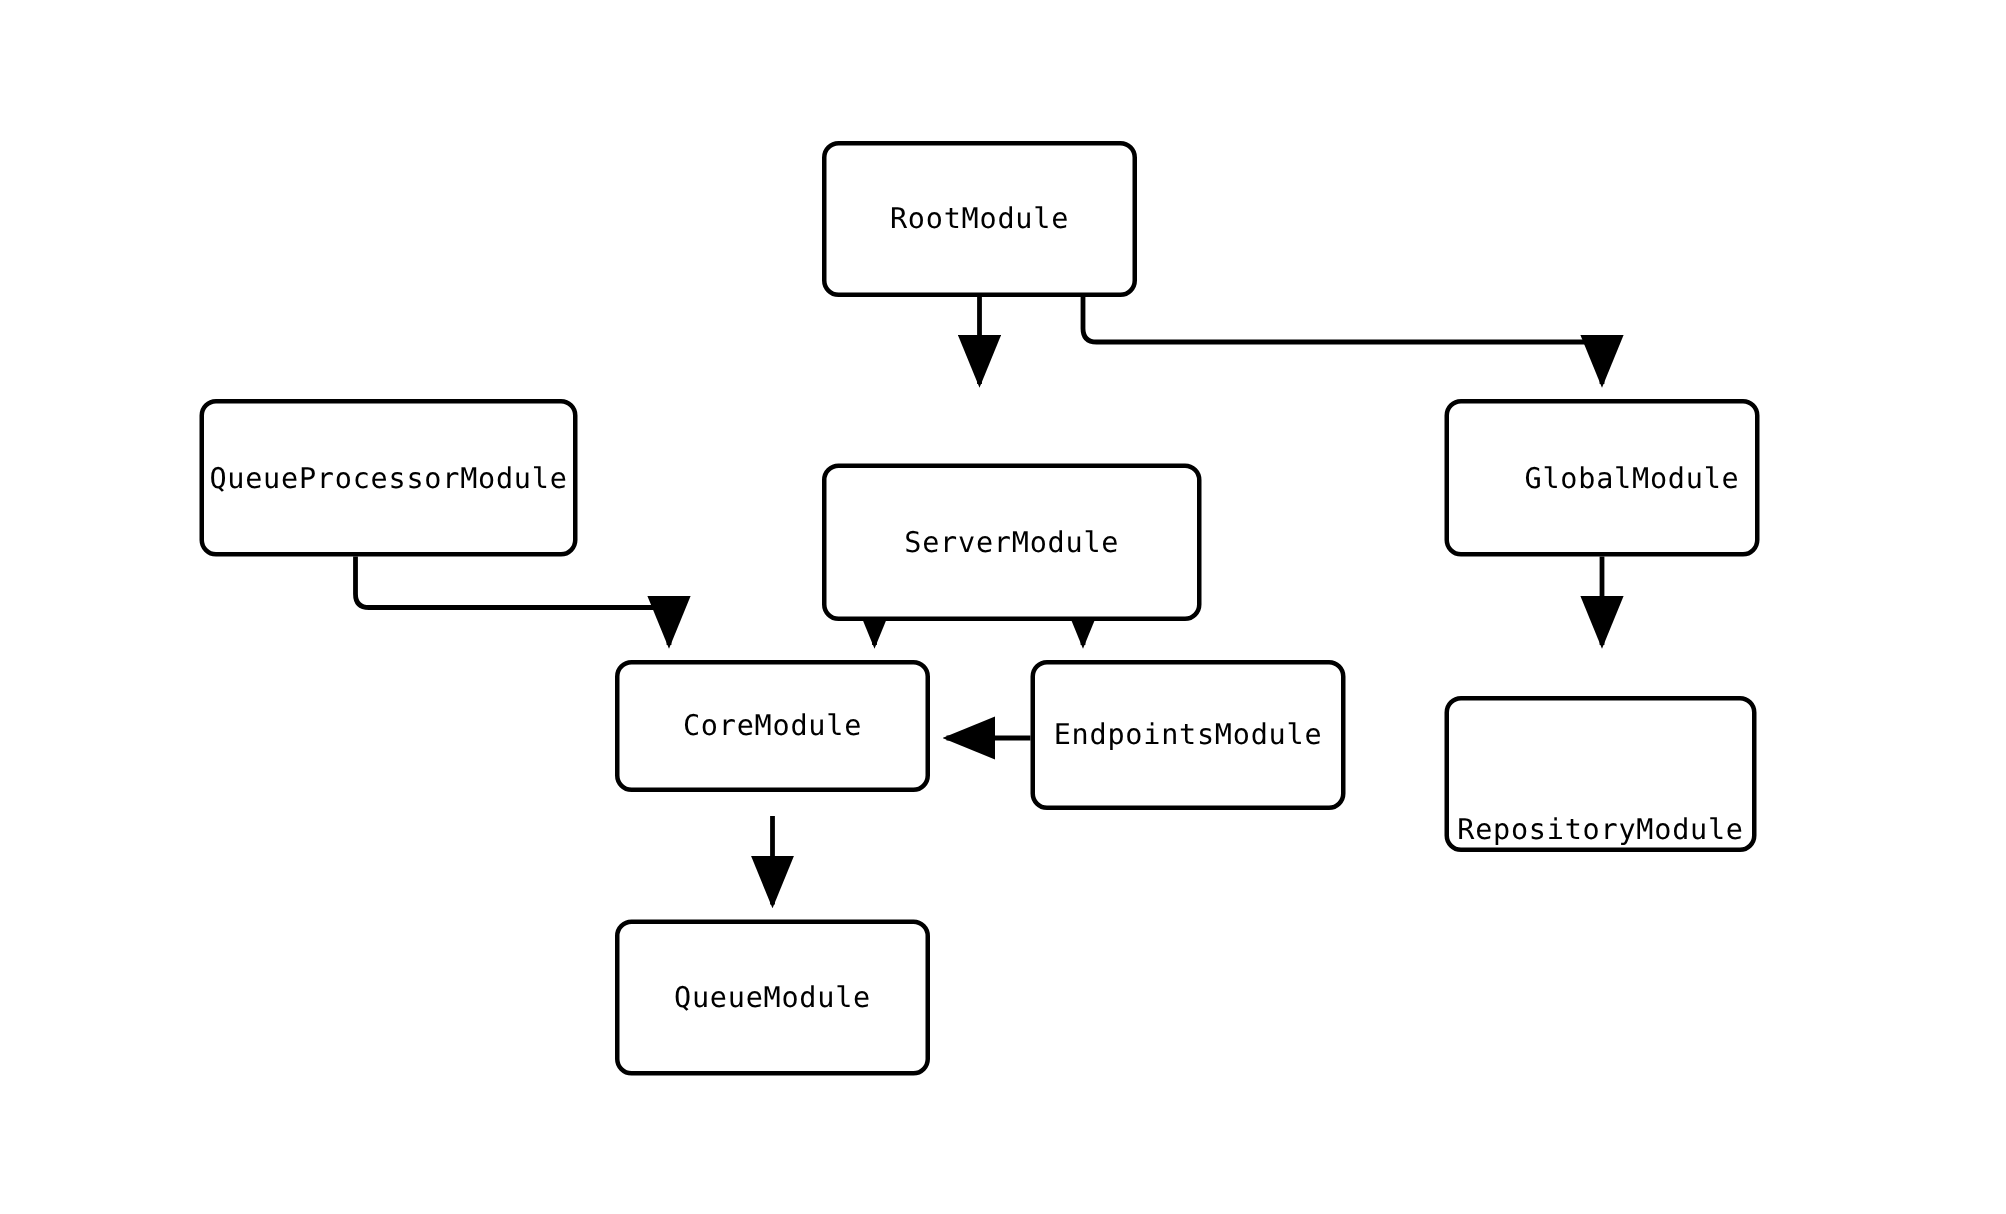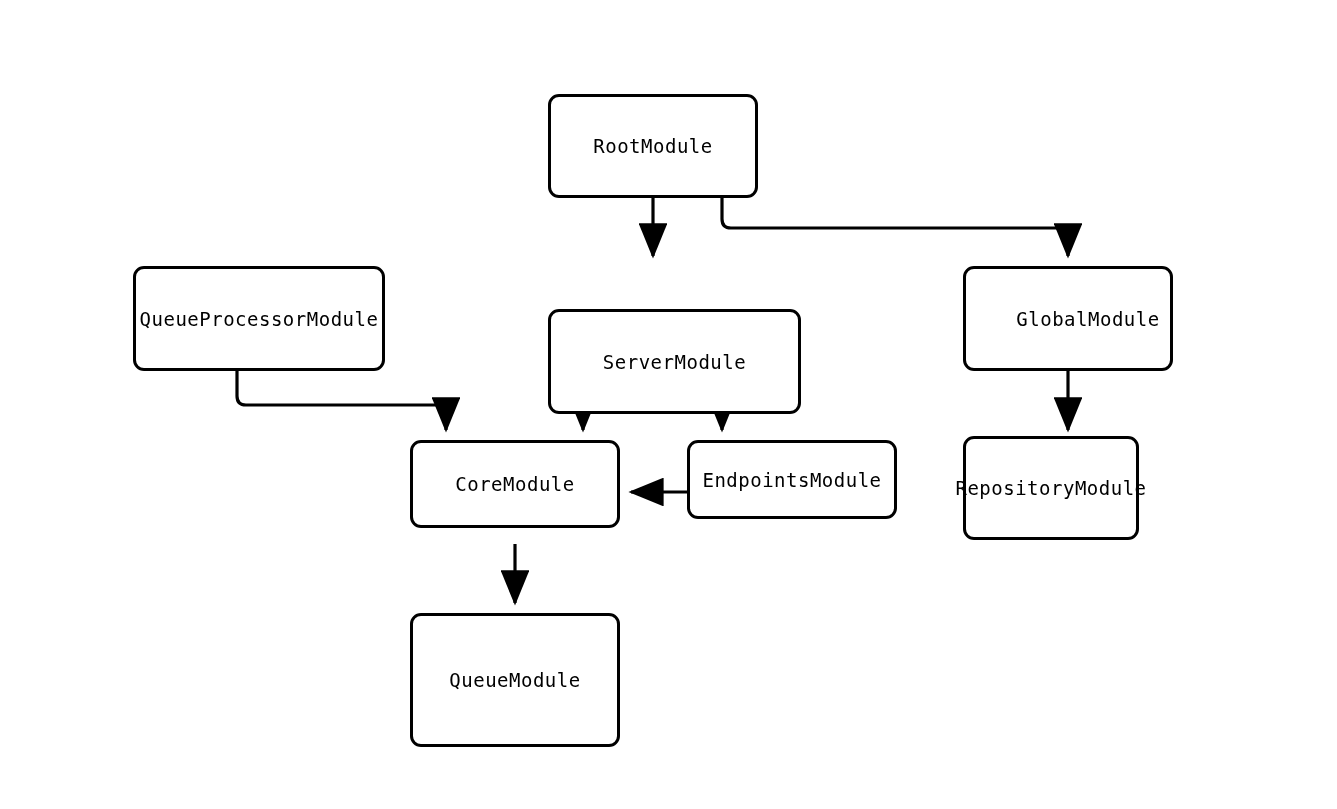--- a/index.html
+++ b/index.html
@@ -101,28 +101,28 @@
   <div class="node" style="left:963px; top:266px; width:210px; height:105px;padding-left:40px;">
     <span class="node-line">Global</span>
     <span class="node-line">Module</span>
   </div>
 
   <div class="node" style="left:410px; top:440px; width:210px; height:88px;">
     <span class="node-line">Core</span>
     <span class="node-line">Module</span>
   </div>
 
-  <div class="node" style="left:687px; top:440px; width:210px; height:79px;text-align:center;">
+  <div class="node" style="left:687px; top:440px; width:210px; height:100px;text-align:center;">
     <span class="node-line">Endpoints</span>
     <span class="node-line">Module</span>
   </div>
 
-  <div class="node" style="left:963px; top:436px; width:176px; height:104px;">
+  <div class="node" style="left:963px; top:464px; width:208px; height:104px;align-items:flex-end;">
     <span class="node-line">Repository</span>
     <span class="node-line">Module</span>
   </div>
 
-  <div class="node" style="left:410px; top:613px; width:210px; height:134px;">
+  <div class="node" style="left:410px; top:613px; width:210px; height:104px;">
     <span class="node-line">Queue</span>
     <span class="node-line">Module</span>
   </div>
 
 </div>
 
 </body></html>

